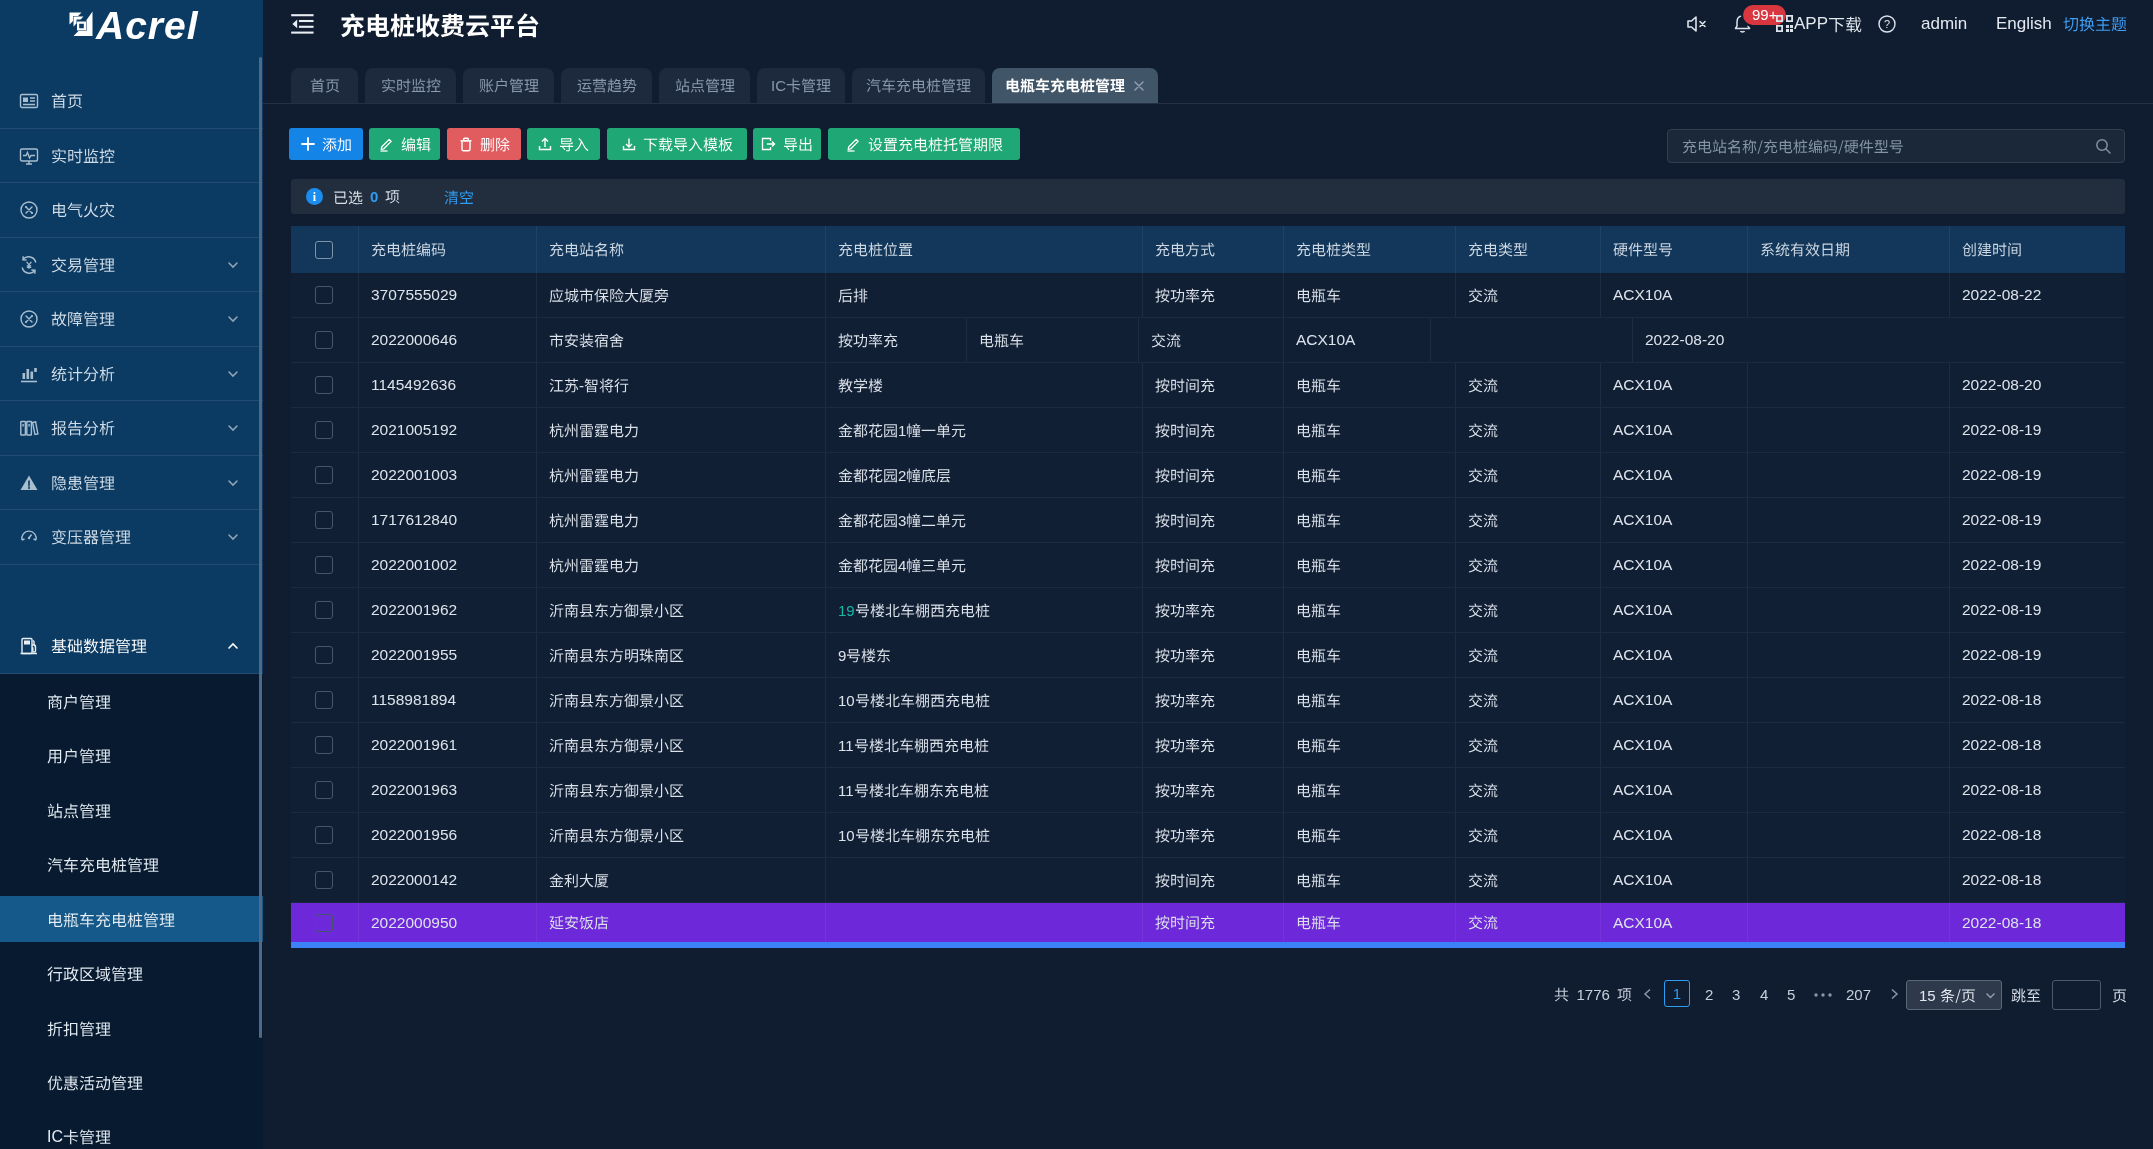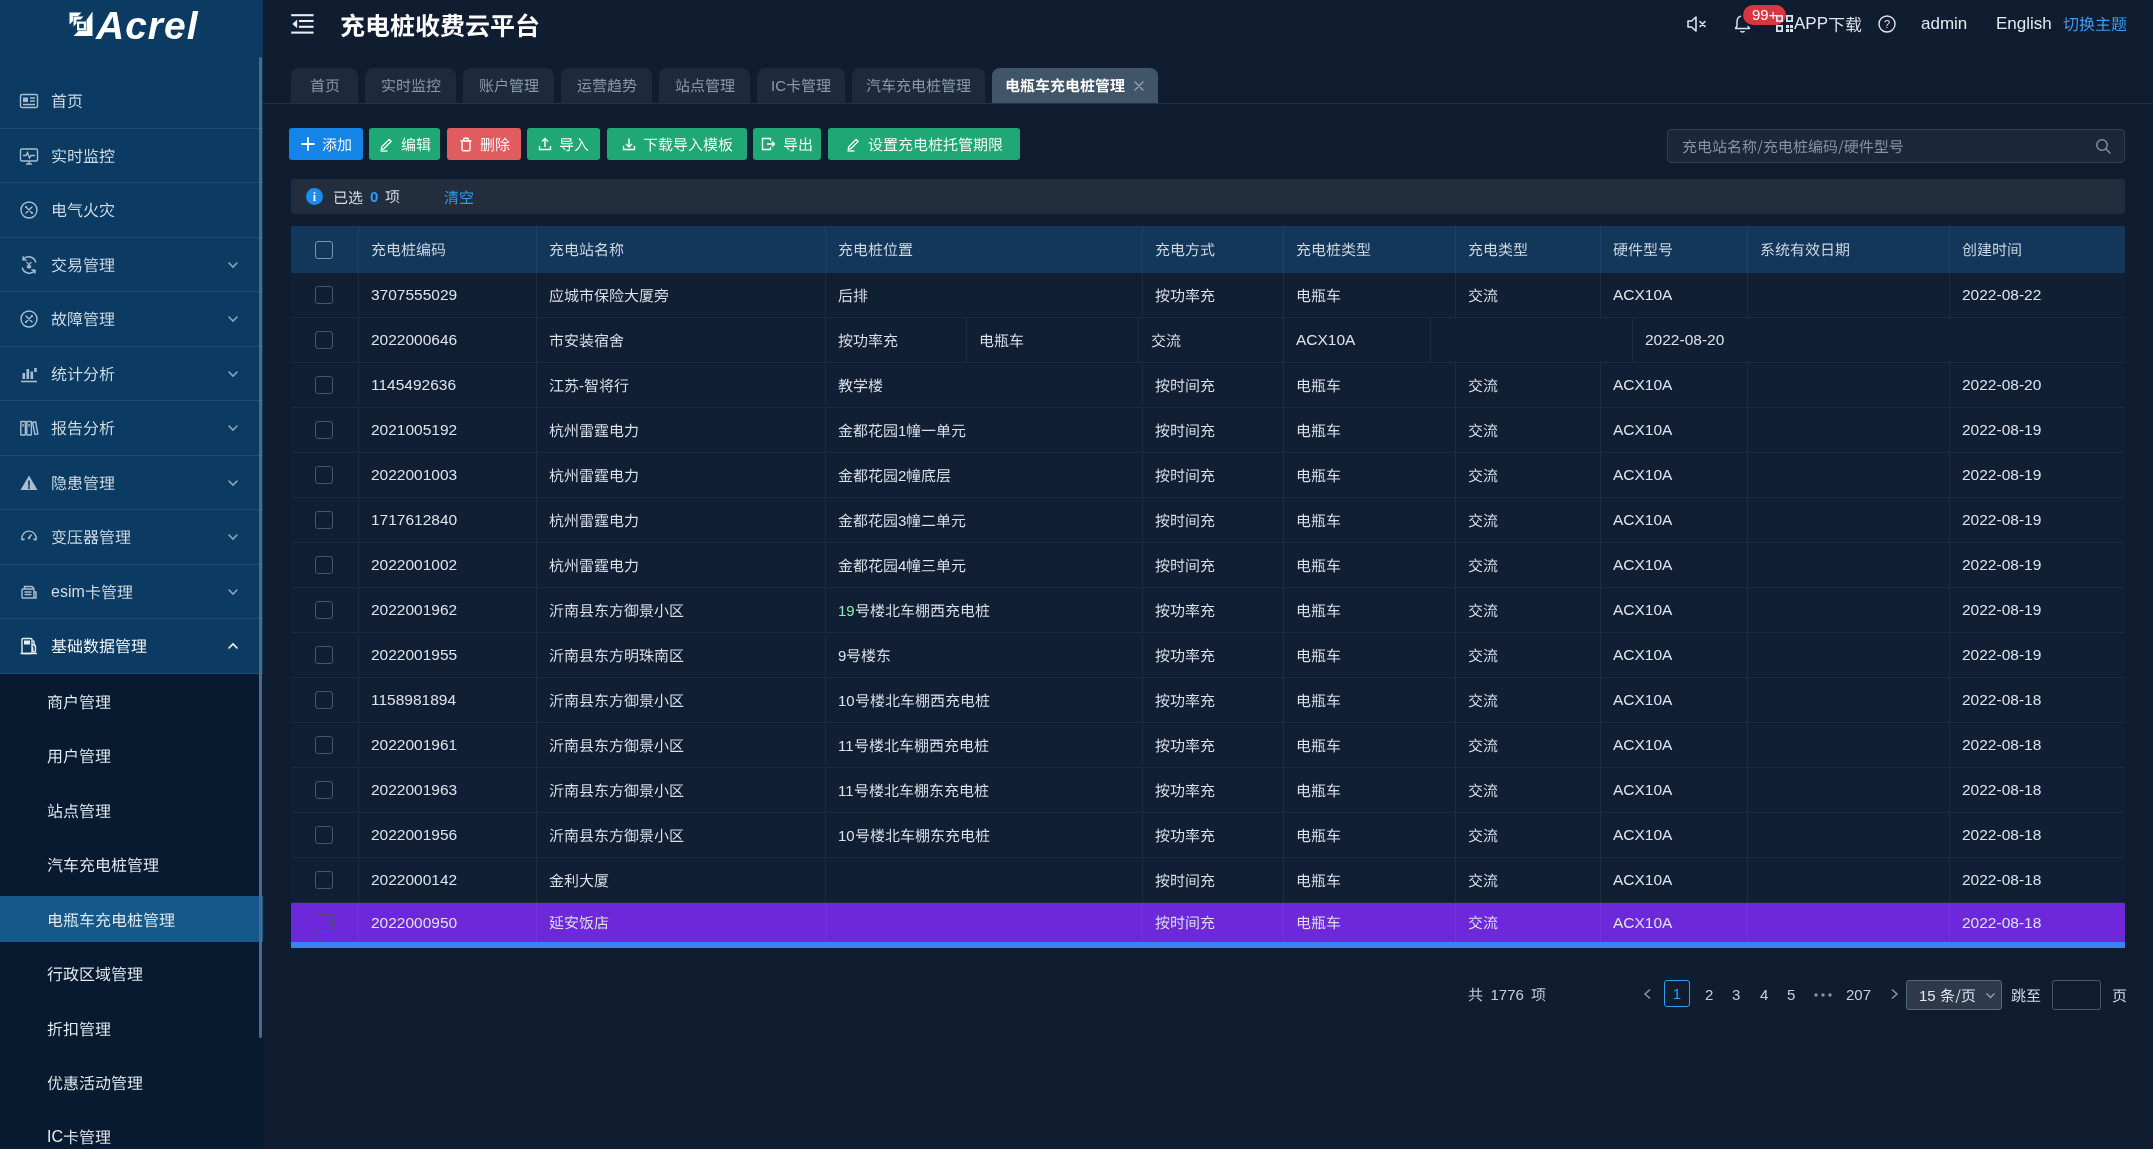--- a/index.html
+++ b/index.html
@@ -365,41 +365,20 @@
           <use href="#c25" x="1000"></use>
           <use href="#c26" x="2000"></use>
           <use href="#c12" x="3000"></use>
           <use href="#c13" x="4000"></use>
         </svg>
       </span>
       <span class="abs" style="left:226px;top:20px"><svg width="14" height="14" viewBox="0 0 14 14">
           <path d="M3 5 L7 9 L11 5" stroke="#8fa5b6" stroke-width="1.6" fill="none" stroke-linecap="round"></path>
         </svg></span>
     </div>
-    <div class="abs flexc" style="left:0;top:564.5px;width:263px;height:54.5px;border-bottom:1px solid rgba(255,255,255,0.09)">
-      <span class="abs" style="left:19px;top:17px"><svg width="20" height="20" viewBox="0 0 20 20">
-          <g stroke="#a9bfd0" fill="none" stroke-width="1.4">
-            <rect x="3" y="7" width="12" height="9" rx="1"></rect>
-            <path d="M5.5 7 V4.5 H13 L15 6.5 V7"></path>
-            <path d="M5.5 10 H12.5 M5.5 12.5 H12.5"></path>
-            <path d="M15 16 L17 16 L17 10 L15 10"></path>
-          </g>
-        </svg></span>
-      <span class="abs" style="left:51px;top:0;height:54.5px;display:flex;align-items:center">
-        <span style="font-size:16px;color:#d0dce6;vertical-align:middle">esim</span>
-        <svg class="ct" style="fill:#d0dce6" width="48.0" height="16.0" viewBox="0 -880 3000 1000">
-          <use href="#c27" x="0"></use>
-          <use href="#c12" x="1000"></use>
-          <use href="#c13" x="2000"></use>
-        </svg>
-      </span>
-      <span class="abs" style="left:226px;top:20px"><svg width="14" height="14" viewBox="0 0 14 14">
-          <path d="M3 5 L7 9 L11 5" stroke="#8fa5b6" stroke-width="1.6" fill="none" stroke-linecap="round"></path>
-        </svg></span>
-    </div>
     <div class="abs flexc" style="left:0;top:619.0px;width:263px;height:54.5px;border-bottom:1px solid rgba(255,255,255,0.09)">
       <span class="abs" style="left:19px;top:17px"><svg width="20" height="20" viewBox="0 0 20 20">
           <g stroke="#e8eef3" fill="none" stroke-width="1.4">
             <rect x="3" y="2.5" width="10" height="15" rx="1"></rect>
             <path d="M3 17.5 H13 M1.5 17.5 H18" stroke-width="1.6"></path>
             <rect x="5" y="4.5" width="6" height="4" fill="#e8eef3" stroke="none"></rect>
             <path d="M13 9 H15.5 L16.5 10.5 V15 A 1.4 1.4 0 0 1 13.8 15 V12 H13"></path>
             <path d="M16.5 10.5 L15 8 L15 5.5 L14 4.5"></path>
           </g>
         </svg></span>
@@ -1283,21 +1262,21 @@
           <use href="#c161" x="2000"></use>
           <use href="#c162" x="3000"></use>
           <use href="#c105" x="4000"></use>
           <use href="#c163" x="5000"></use>
           <use href="#c164" x="6000"></use>
           <use href="#c165" x="7000"></use>
           <use href="#c44" x="8000"></use>
         </svg>
       </div>
       <div class="flexc" style="width:317px;border-left:1px solid rgba(255,255,255,0.055);;padding-left:12px;overflow:hidden;white-space:nowrap">
-        <span style="font-size:15px;color:#86efac;vertical-align:middle">19</span>
+        <span style="font-size:15px;color:#14b8a6;vertical-align:middle">19</span>
         <svg class="ct" style="fill:#dde3ea" width="135.0" height="15.0" viewBox="0 -880 9000 1000">
           <use href="#c98" x="0"></use>
           <use href="#c133" x="1000"></use>
           <use href="#c166" x="2000"></use>
           <use href="#c38" x="3000"></use>
           <use href="#c167" x="4000"></use>
           <use href="#c134" x="5000"></use>
           <use href="#c39" x="6000"></use>
           <use href="#c6" x="7000"></use>
           <use href="#c40" x="8000"></use>
@@ -1725,21 +1704,21 @@
       </div>
       <div class="flexc" style="width:147px;border-left:1px solid rgba(255,255,255,0.055);;padding-left:12px;overflow:hidden;white-space:nowrap">
         <span style="font-size:15.5px;color:#dde3ea">ACX10A</span>
       </div>
       <div class="flexc" style="width:202px;border-left:1px solid rgba(255,255,255,0.055);;padding-left:12px;overflow:hidden;white-space:nowrap"></div>
       <div class="flexc" style="width:176px;border-left:1px solid rgba(255,255,255,0.055);;padding-left:12px;overflow:hidden;white-space:nowrap">
         <span style="font-size:15.5px;color:#dde3ea">2022-08-18</span>
       </div>
     </div>
   </div>
-<div class="abs flexc" style="left:1468px;top:980px;height:28px">
+<div class="abs flexc" style="left:1554px;top:980px;height:28px">
     <svg class="ct" style="fill:#c7d0da" width="15.0" height="15.0" viewBox="0 -880 1000 1000">
       <use href="#c174" x="0"></use>
     </svg>
     <span style="font-size:15px;color:#c7d0da;vertical-align:middle">  1776  </span>
     <svg class="ct" style="fill:#c7d0da" width="15.0" height="15.0" viewBox="0 -880 1000 1000">
       <use href="#c101" x="0"></use>
     </svg>
   </div>
 <div class="abs flexc" style="left:1642px;top:980px;height:28px">
     <svg width="12" height="12" viewBox="0 0 12 12">

